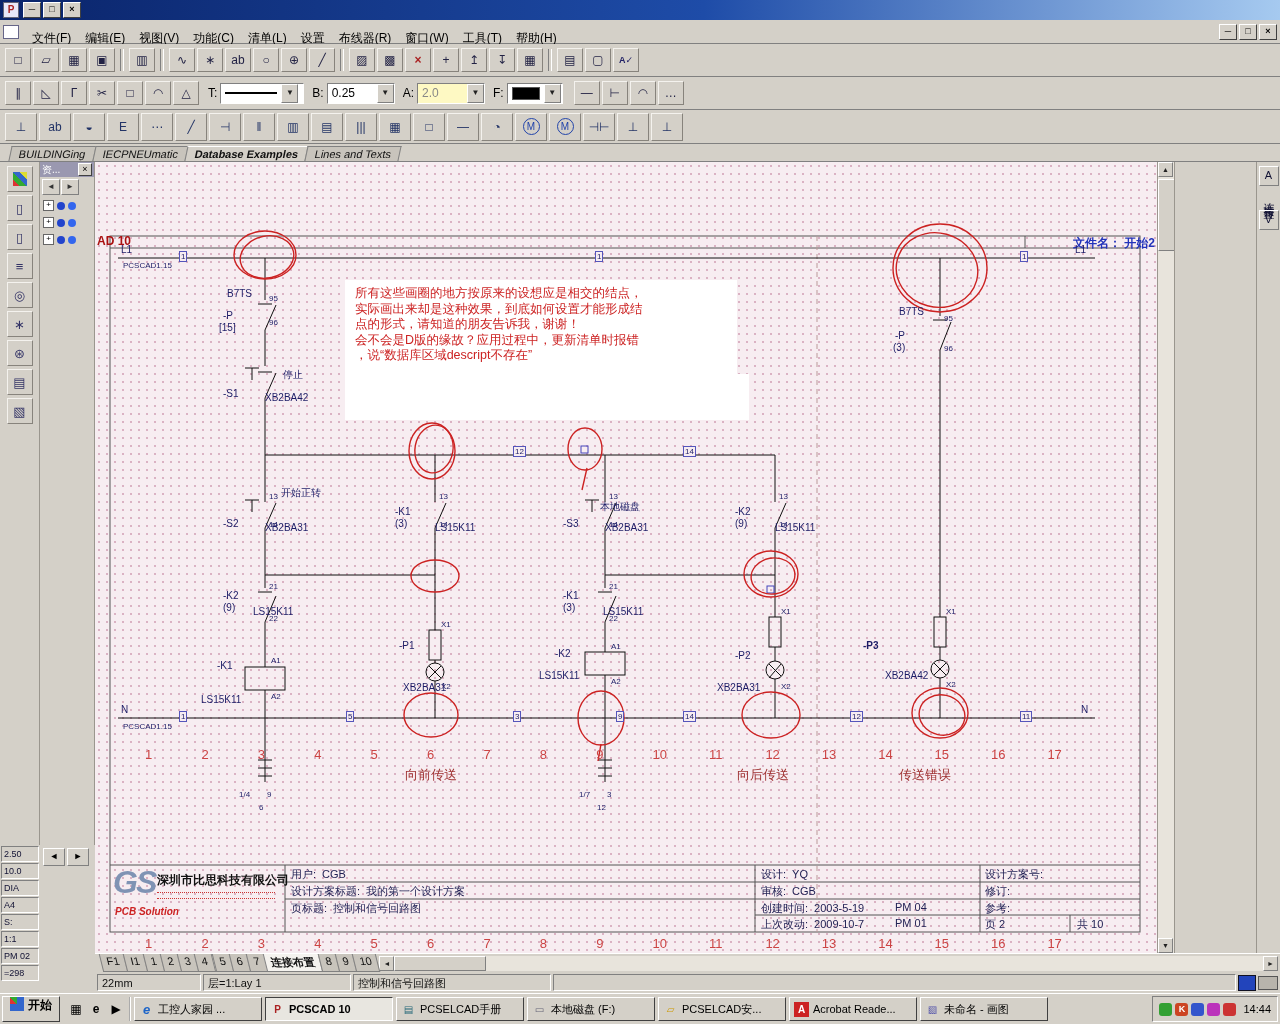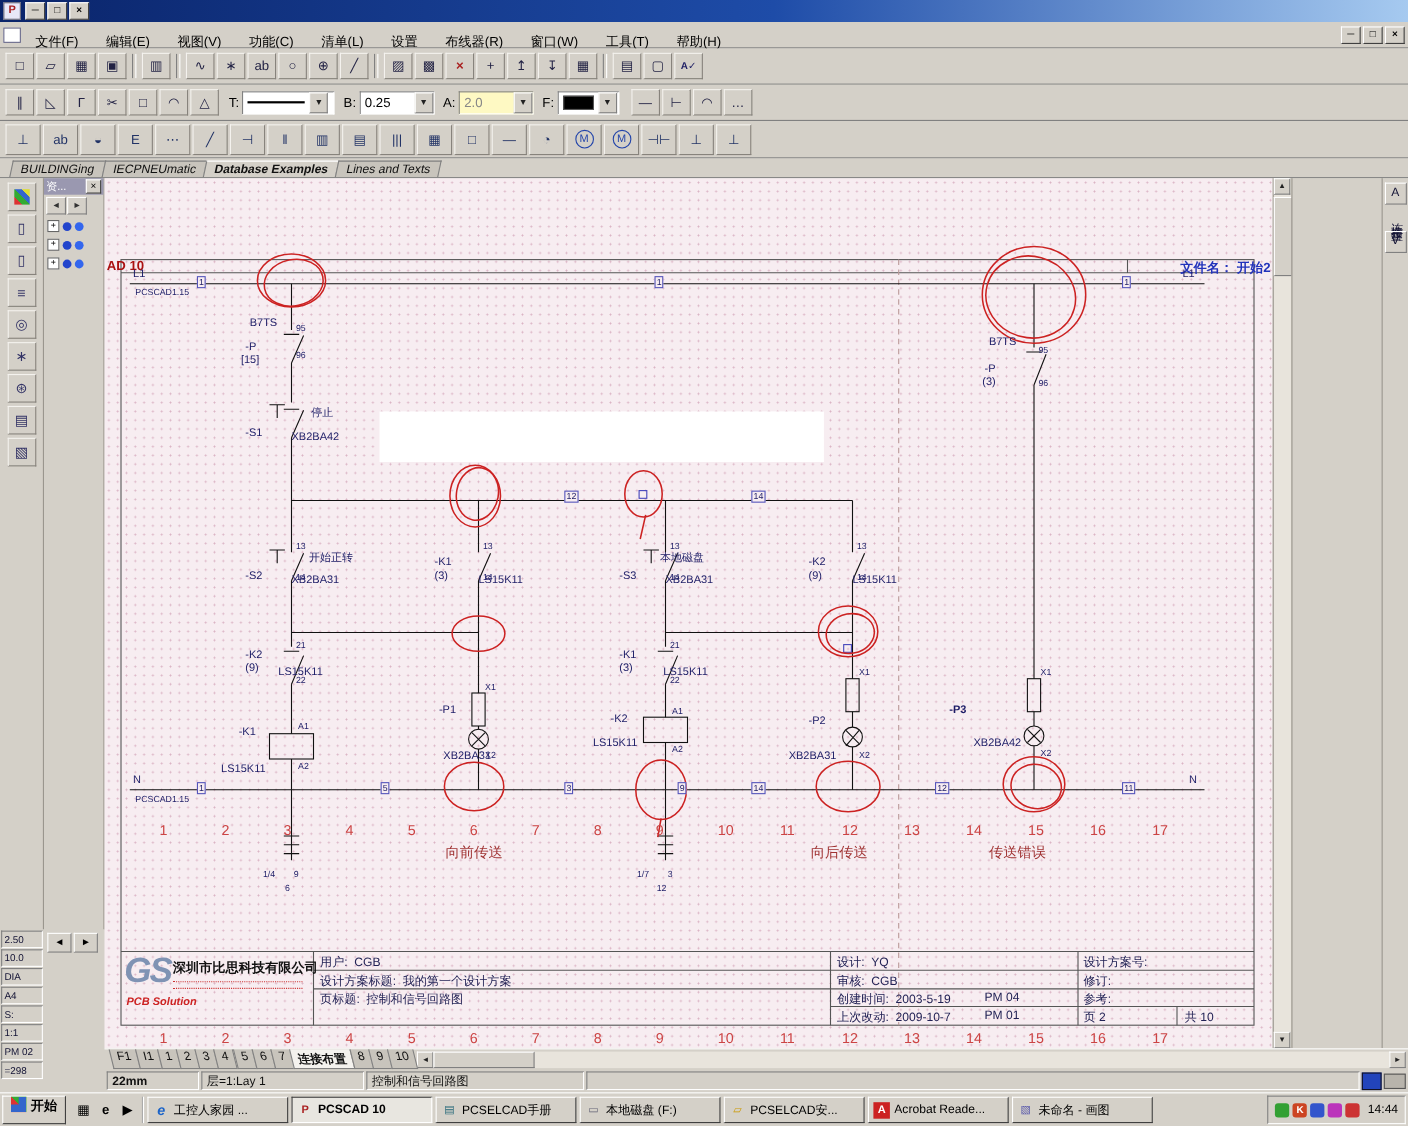--- a/index.html
+++ b/index.html
@@ -12,21 +12,21 @@
   #titlebar .app-ico{width:14px;height:14px;background:#e8e8f8;border:1px solid #667;margin-right:4px;
             color:#a22;font-weight:bold;font-size:10px;text-align:center;line-height:13px;}
   #title-text{font-weight:bold;font-size:12px;flex:1;white-space:nowrap;overflow:hidden;}
   .win-btns{display:flex;gap:2px;}
   .win-btn{width:16px;height:14px;background:#d4d0c8;border:1px solid;border-color:#fff #404040 #404040 #fff;
            color:#000;font-size:9px;line-height:12px;text-align:center;font-weight:bold;}
   
   #menubar{left:0;top:20px;width:1280px;height:24px;background:#d4d0c8;display:flex;align-items:center;
            border-bottom:1px solid #808080;box-sizing:border-box;padding:0 3px;}
   #menubar .child-ico{width:14px;height:12px;border:1px solid #668;background:#fff;margin-right:6px;}
-  #menu-items{flex:1;display:flex;gap:11px;margin-top:13px;}
+  #menu-items{flex:1;display:flex;gap:0;margin-top:13px;}
   .menu-item{padding:2px 7px;color:#000;}
   
   .toolbar{left:0;width:1280px;background:#d4d0c8;border-bottom:1px solid #808080;box-sizing:border-box;
            display:flex;align-items:center;padding:0 4px;}
   #tb1{top:44px;height:33px;}
   #tb2{top:77px;height:33px;}
   #tb3{top:110px;height:34px;}
   .tb-row{display:flex;align-items:center;}
   .tb-btn,.sym-btn{width:24px;height:22px;margin:0 1px;background:#d4d0c8;border:1px solid;
        border-color:#f4f2ee #87837c #87837c #f4f2ee;display:inline-flex;align-items:center;justify-content:center;
@@ -527,20 +527,27 @@
         <ellipse cx="678" cy="414" rx="22" ry="18" transform="rotate(-10 678 414)"></ellipse>
         <ellipse cx="336" cy="553" rx="27" ry="22"></ellipse>
         <ellipse cx="506" cy="556" rx="23" ry="27"></ellipse>
         <path d="M506 582 L503 599"></path>
         <ellipse cx="676" cy="553" rx="29" ry="23"></ellipse>
         <ellipse cx="845" cy="551" rx="28" ry="25"></ellipse>
         <ellipse cx="847" cy="553" rx="23" ry="20" transform="rotate(12 847 553)"></ellipse>
       </g>
     </svg>
 
+    <div id="anno" data-name="annotation-note">
+        <div class="anno-line" data-name="annotation-line">所有这些画圈的地方按原来的设想应是相交的结点，</div>
+        <div class="anno-line" data-name="annotation-line">实际画出来却是这种效果，到底如何设置才能形成结</div>
+        <div class="anno-line" data-name="annotation-line">点的形式，请知道的朋友告诉我，谢谢！</div>
+        <div class="anno-line" data-name="annotation-line">会不会是D版的缘故？应用过程中，更新清单时报错</div>
+        <div class="anno-line" data-name="annotation-line">，说“数据库区域descript不存在”</div>
+      </div>
     <div class="white-ext" data-name="annotation-note-extension"></div>
     <div id="labels" data-name="schematic-labels">
         <div class="lbl hred" data-name="schematic-label" style="left: 2px; top: 72px;">AD 10</div>
         <div class="lbl hblue" data-name="schematic-label" style="left: 930px; top: 73px; padding-left: 48px;">文件名：  开始2</div>
         <div class="lbl comp" data-name="schematic-label" style="left: 26px; top: 82px;">L1</div>
         <div class="lbl small" data-name="schematic-label" style="left: 28px; top: 99px;">PCSCAD1.15</div>
         <div class="lbl comp" data-name="schematic-label" style="left: 980px; top: 82px;">L1</div>
         <div class="lbl comp" data-name="schematic-label" style="left: 26px; top: 542px;">N</div>
         <div class="lbl small" data-name="schematic-label" style="left: 28px; top: 560px;">PCSCAD1.15</div>
         <div class="lbl comp" data-name="schematic-label" style="left: 986px; top: 542px;">N</div>
@@ -557,21 +564,21 @@
         <div class="lbl wbox" data-name="schematic-label" style="left: 755px; top: 549px;">12</div>
         <div class="lbl wbox" data-name="schematic-label" style="left: 925px; top: 549px;">11</div>
         <div class="lbl comp" data-name="schematic-label" style="left: 132px; top: 126px;">B7TS</div>
         <div class="lbl comp" data-name="schematic-label" style="left: 128px; top: 148px;">-P</div>
         <div class="lbl comp" data-name="schematic-label" style="left: 124px; top: 160px;">[15]</div>
         <div class="lbl pin" data-name="schematic-label" style="left: 174px; top: 132px;">95</div>
         <div class="lbl pin" data-name="schematic-label" style="left: 174px; top: 156px;">96</div>
         <div class="lbl comp" data-name="schematic-label" style="left: 188px; top: 206px;">停止</div>
         <div class="lbl comp" data-name="schematic-label" style="left: 128px; top: 226px;">-S1</div>
         <div class="lbl comp" data-name="schematic-label" style="left: 170px; top: 230px;">XB2BA42</div>
-        <div class="lbl comp" data-name="schematic-label" style="left: 186px; top: 338px;">开始正转</div>
+        <div class="lbl comp" data-name="schematic-label" style="left: 186px; top: 324px;">开始正转</div>
         <div class="lbl comp" data-name="schematic-label" style="left: 128px; top: 356px;">-S2</div>
         <div class="lbl comp" data-name="schematic-label" style="left: 170px; top: 360px;">XB2BA31</div>
         <div class="lbl pin" data-name="schematic-label" style="left: 174px; top: 330px;">13</div>
         <div class="lbl pin" data-name="schematic-label" style="left: 174px; top: 358px;">14</div>
         <div class="lbl comp" data-name="schematic-label" style="left: 300px; top: 344px;">-K1</div>
         <div class="lbl comp" data-name="schematic-label" style="left: 300px; top: 356px;">(3)</div>
         <div class="lbl comp" data-name="schematic-label" style="left: 340px; top: 360px;">LS15K11</div>
         <div class="lbl pin" data-name="schematic-label" style="left: 344px; top: 330px;">13</div>
         <div class="lbl pin" data-name="schematic-label" style="left: 344px; top: 358px;">14</div>
         <div class="lbl comp" data-name="schematic-label" style="left: 505px; top: 338px;">本地磁盘</div>
@@ -732,21 +739,21 @@
       </div>
     <div id="hscroll" data-name="horizontal-scrollbar">
       <div class="scr-btn" data-name="scroll-left-icon">◄</div>
       <div id="hthumb" data-name="horizontal-scroll-thumb"></div>
       <div style="flex:1;"></div>
       <div class="scr-btn" data-name="scroll-right-icon">►</div>
     </div>
   </div>
 
   <div id="statusbar" class="abs" data-name="status-bar">
-    <div class="sb-field" style="width:84px;font-weight:bold;" data-name="status-grid-size">22mm</div>
+    <div class="sb-field" style="width:104px;" data-name="status-grid-size">22mm</div>
     <div class="sb-field" style="width:148px;" data-name="status-layer">层=1:Lay 1</div>
     <div class="sb-field" style="width:198px;" data-name="status-page-title">控制和信号回路图</div>
     <div class="sb-field" style="flex:1;" data-name="status-message"></div>
     <div id="sb-save" data-name="save-status-icon"></div>
     <div id="sb-print" data-name="print-status-icon"></div>
   </div>
 
   <div id="taskbar" class="abs" data-name="windows-taskbar">
     <div id="start-btn" data-name="start-button">
       <span id="start-flag" data-name="windows-logo-icon"></span>

